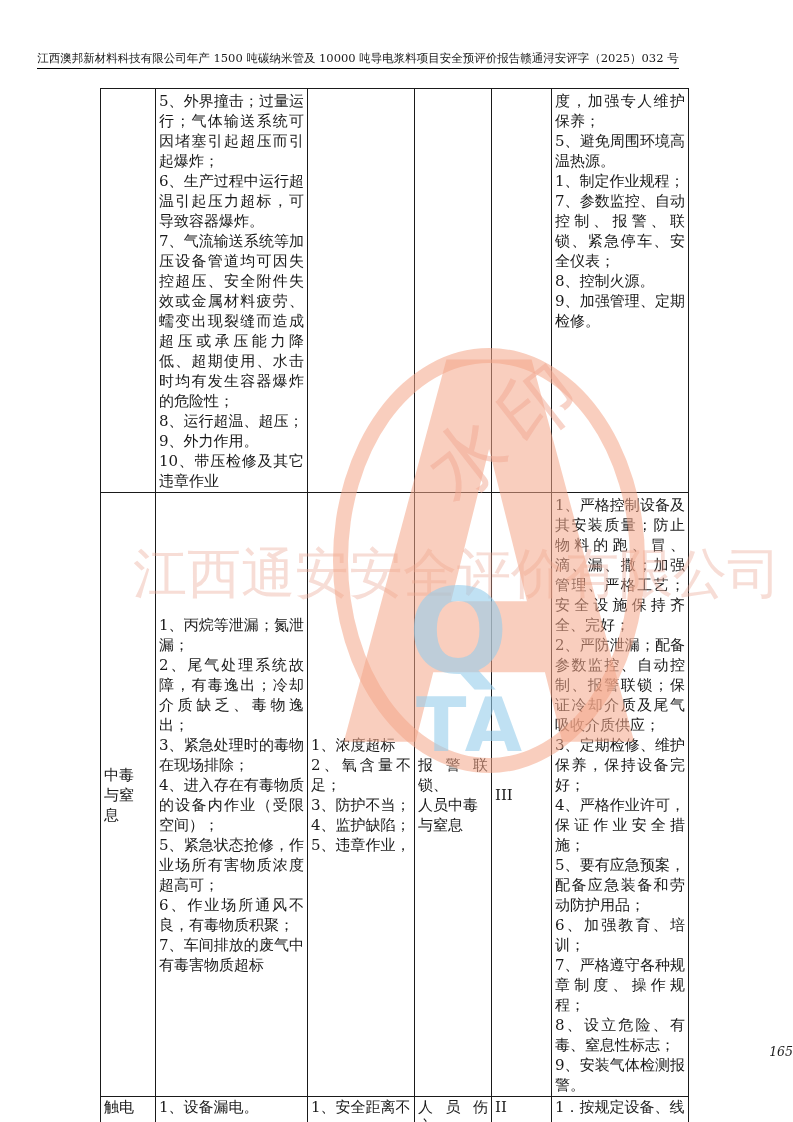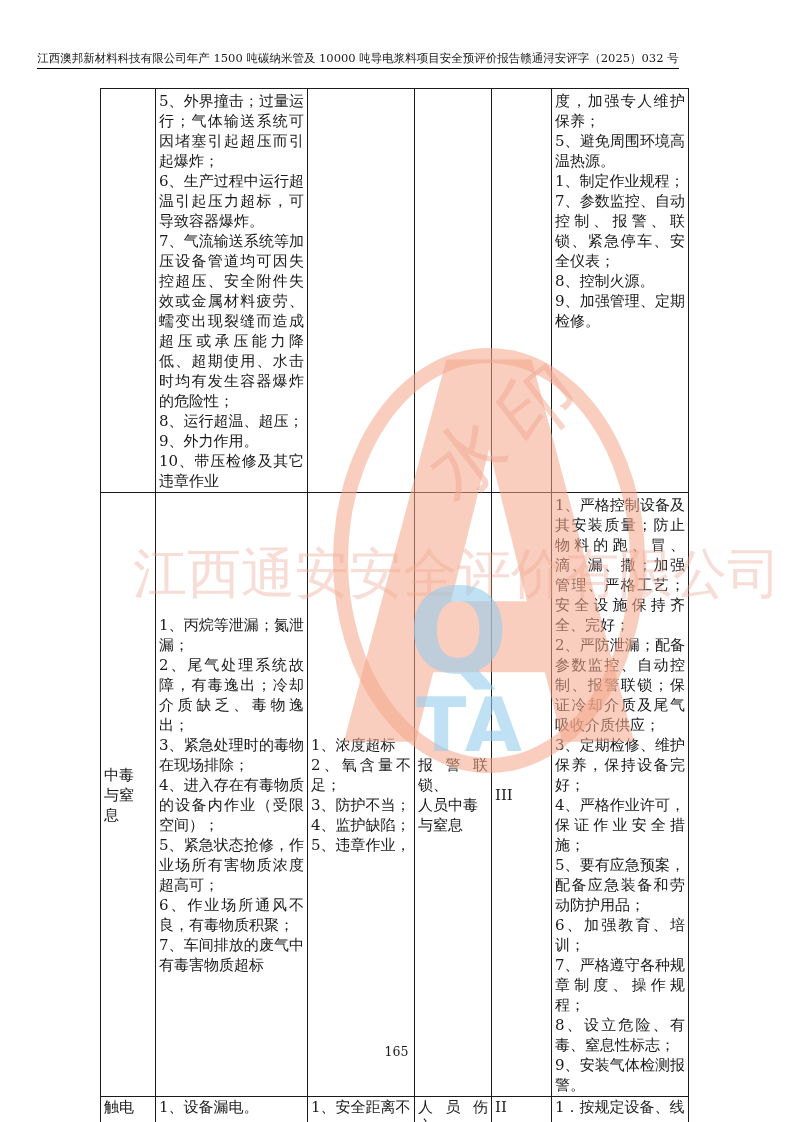--- a/index.html
+++ b/index.html
@@ -25,21 +25,21 @@
     font-size:15px;line-height:20px;
     white-space:pre-wrap;word-break:break-all;
     text-align:justify;
     overflow:hidden;
   }
   td.cell-center{text-align:center;}
   td.v-top{vertical-align:top;}
   td.v-mid{vertical-align:middle;}
   tr.row-cut td{height:22px;line-height:19px;padding-top:1px;}
   
-  .page-number{position:absolute;top:1044px;left:0;width:793px;text-align:center;font-size:12.5px;}
+  .page-number{position:absolute;top:1044px;left:0;width:793px;text-align:right;font-size:12.5px;font-style:italic;}
   
   .wm{position:absolute;pointer-events:none;}
   .wm-company{
     left:133px;top:538px;width:793px;
     font-size:54px;letter-spacing:0px;white-space:nowrap;
     color:rgba(235,165,148,0.38);
     font-family:"DejaVu Sans","Liberation Sans",sans-serif;
   }
   .wm-circle{
     left:333px;top:348px;width:312px;height:425px;

